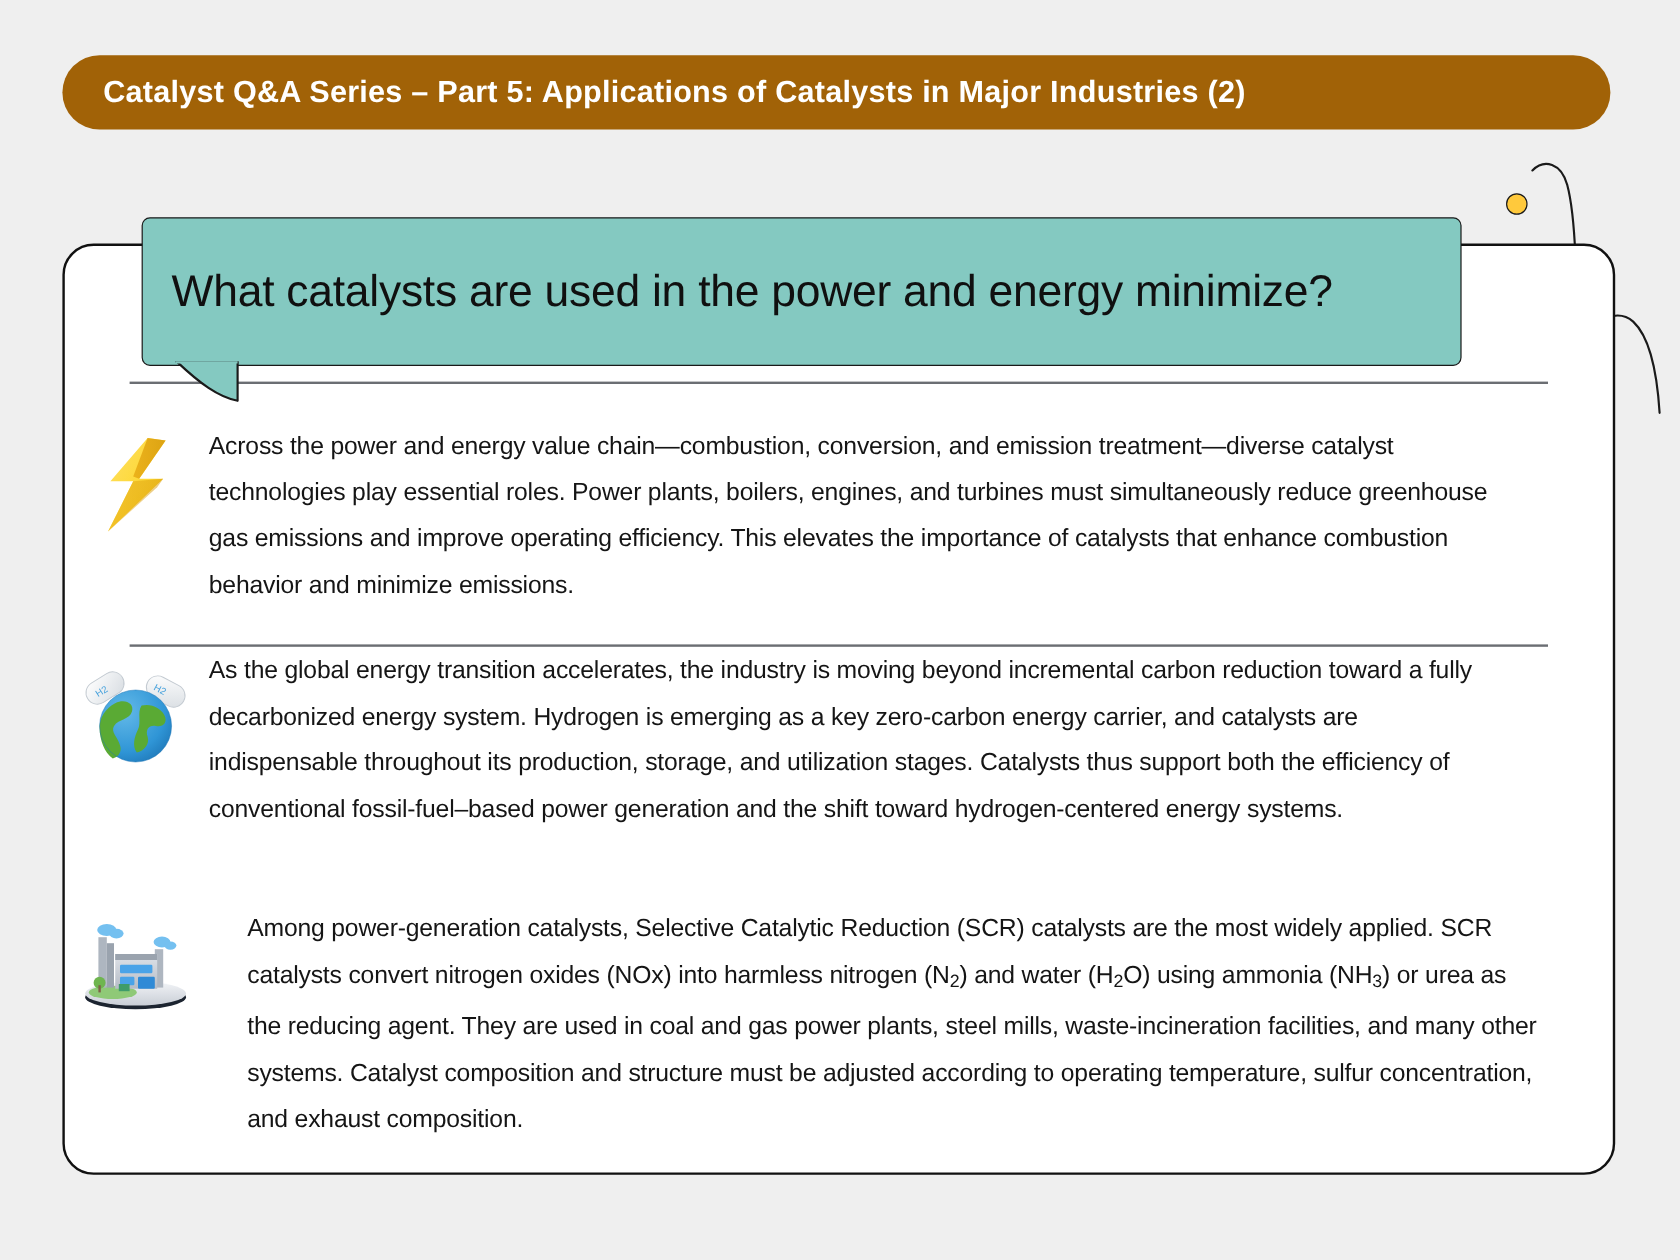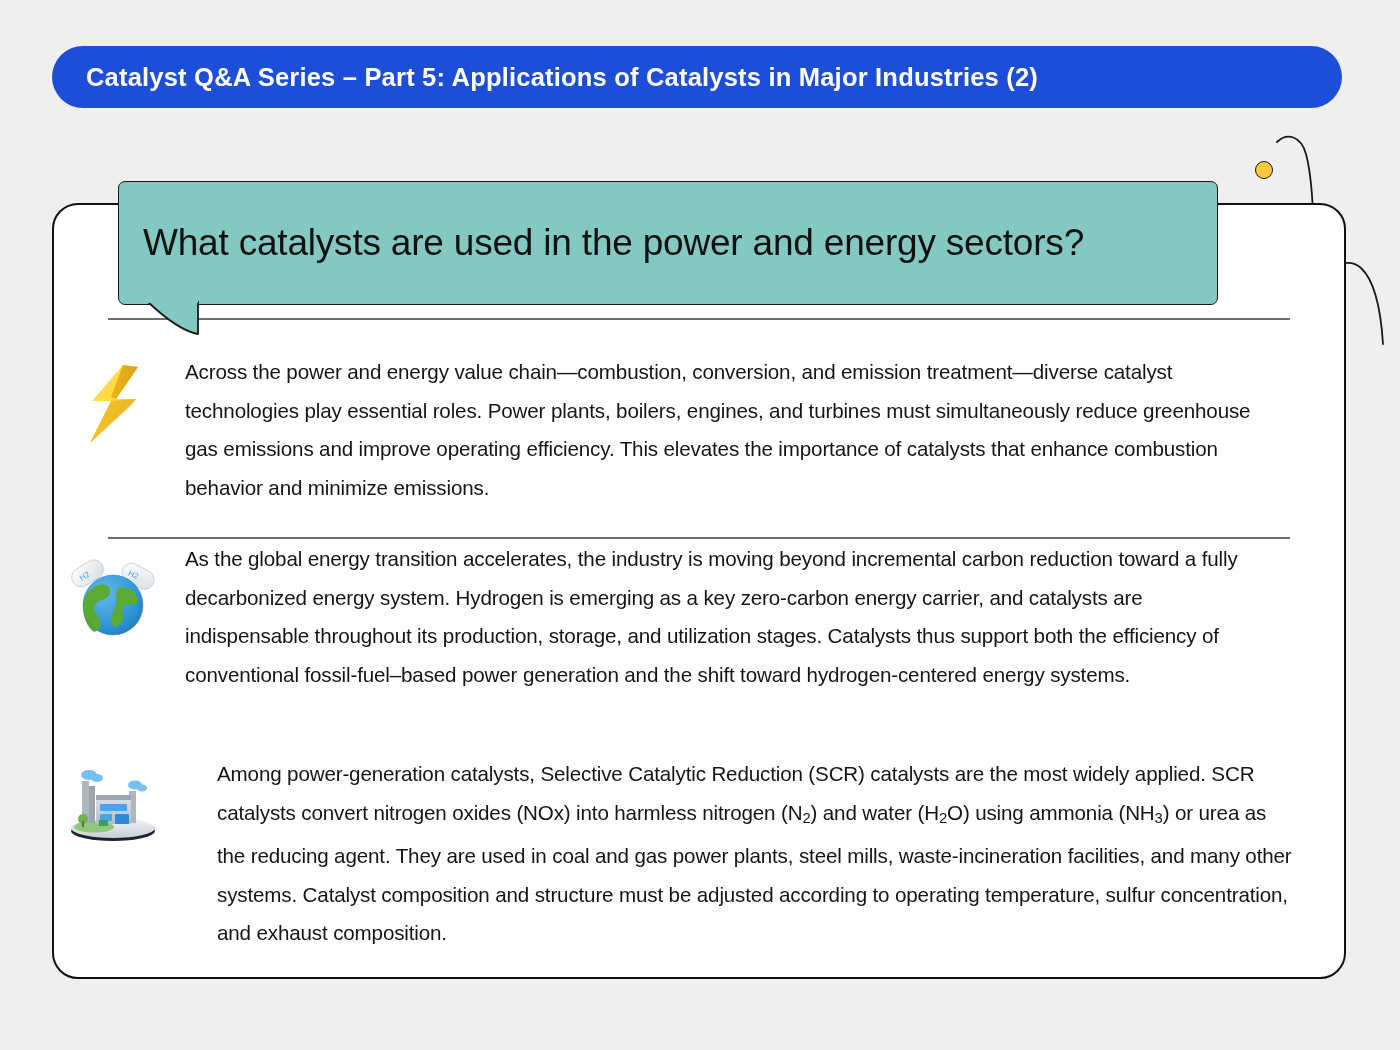--- a/index.html
+++ b/index.html
@@ -16,21 +16,21 @@
     -webkit-font-smoothing: antialiased;
   }
 
   
   .title-pill {
     position: absolute;
     left: 52px;
     top: 46px;
     width: 1290px;
     height: 62px;
-    background: #1d4ed8;
+    background: #a16207;
     border-radius: 31px;
     display: flex;
     align-items: center;
     box-sizing: border-box;
     padding-left: 34px;
   }
   .title-pill .title-text {
     color: #ffffff;
     font-size: 25.5px;
     font-weight: bold;
@@ -140,21 +140,20 @@
   .row-icon svg { display: block; }
 
   .row-text {
     font-size: 20.6px;
     line-height: 38.5px;
     color: #151515;
     letter-spacing: -0.15px;
     width: 1090px;
     padding-right: 12px;
     box-sizing: border-box;
-    margin-left: 11px;
   }
   .row-text sub {
     font-size: 0.72em;
     vertical-align: -0.22em;
   }
 
   
   .divider {
     position: absolute;
     left: 108px;
@@ -284,19 +283,19 @@
         <rect x="19" y="58" width="2" height="6" fill="#7e6048"></rect>
       </svg>
     </div>
     <div class="row-text" id="row3-text">Among power-generation catalysts, Selective Catalytic Reduction (SCR) catalysts are the most widely applied. SCR catalysts convert nitrogen oxides (NOx) into harmless nitrogen (N<sub>2</sub>) and water (H<sub>2</sub>O) using ammonia (NH<sub>3</sub>) or urea as the reducing agent. They are used in coal and gas power plants, steel mills, waste-incineration facilities, and many other systems. Catalyst composition and structure must be adjusted according to operating temperature, sulfur concentration, and exhaust composition.</div>
   </div>
 
 </div>
 
 <div class="bubble-wrap">
   <div class="bubble">
-    <span class="bubble-text">What catalysts are used in the power and energy sectors?</span>
+    <span class="bubble-text">What catalysts are used in the power and energy minimize?</span>
   </div>
   <svg class="bubble-tail" viewBox="0 0 70 36">
     <path d="M0 0 L52 0 L52 33 C 36 30, 20 18, 2 1 Z" fill="#84c9c1" stroke="#1a1a1a" stroke-width="1.8" stroke-linejoin="round"></path>
     <path d="M0 0 L52 0" stroke="#84c9c1" stroke-width="4"></path>
   </svg>
 </div>
 
 </body></html>

